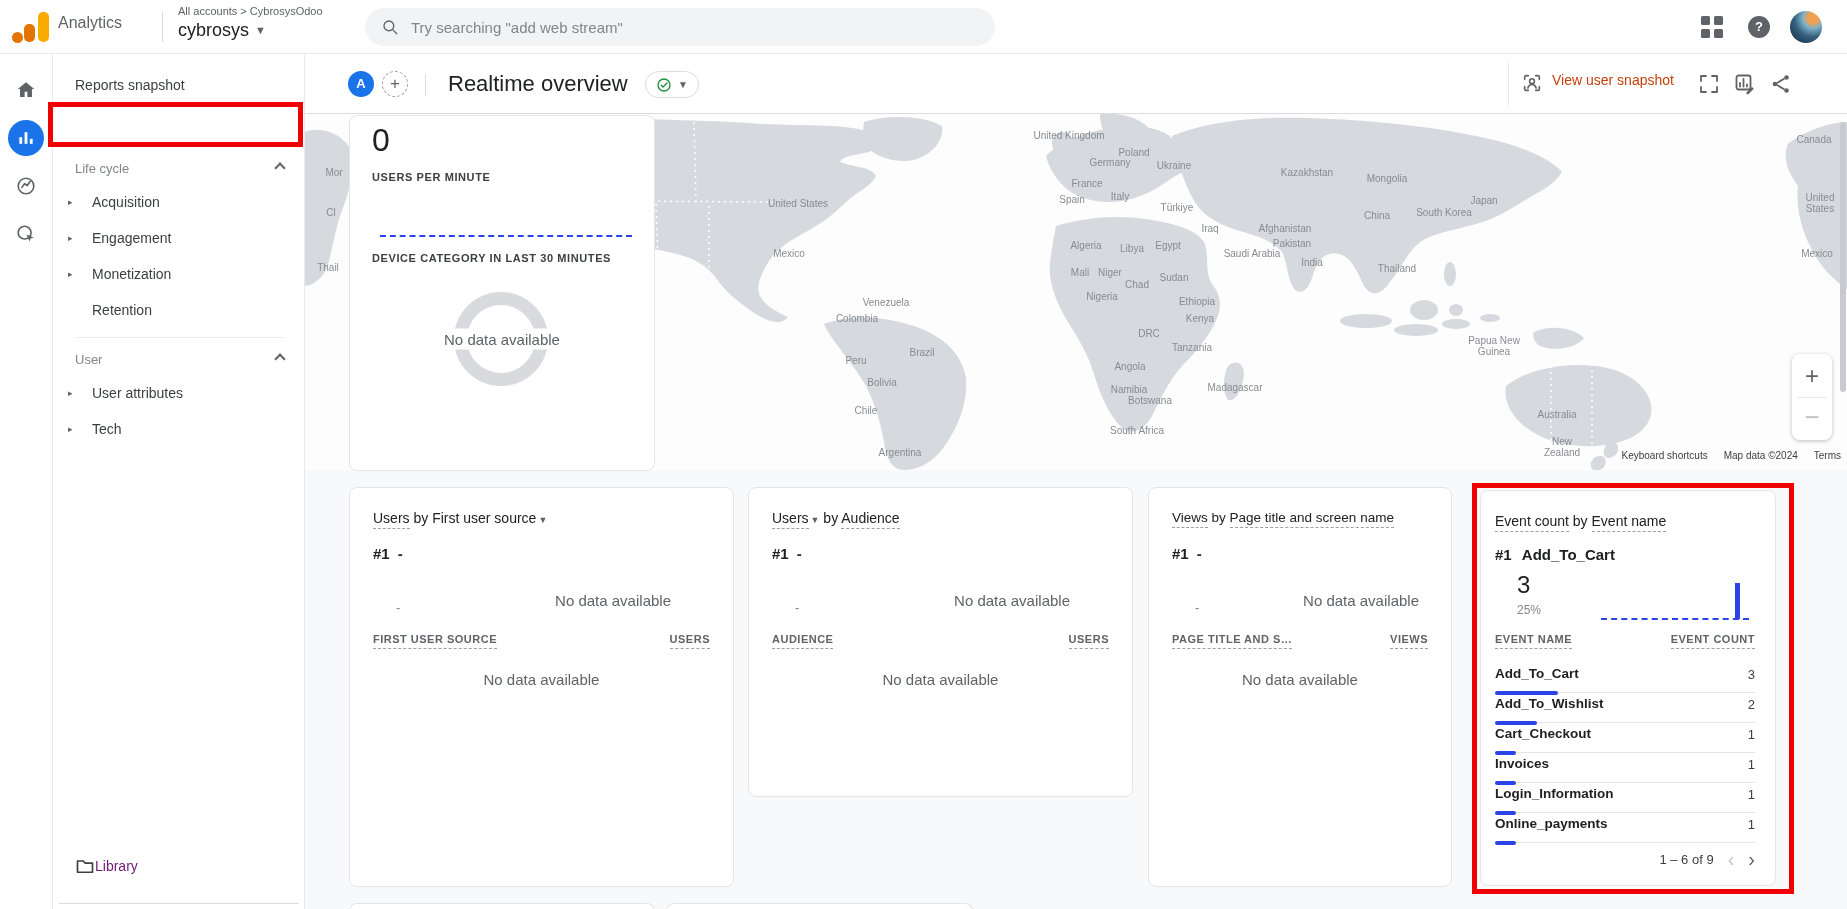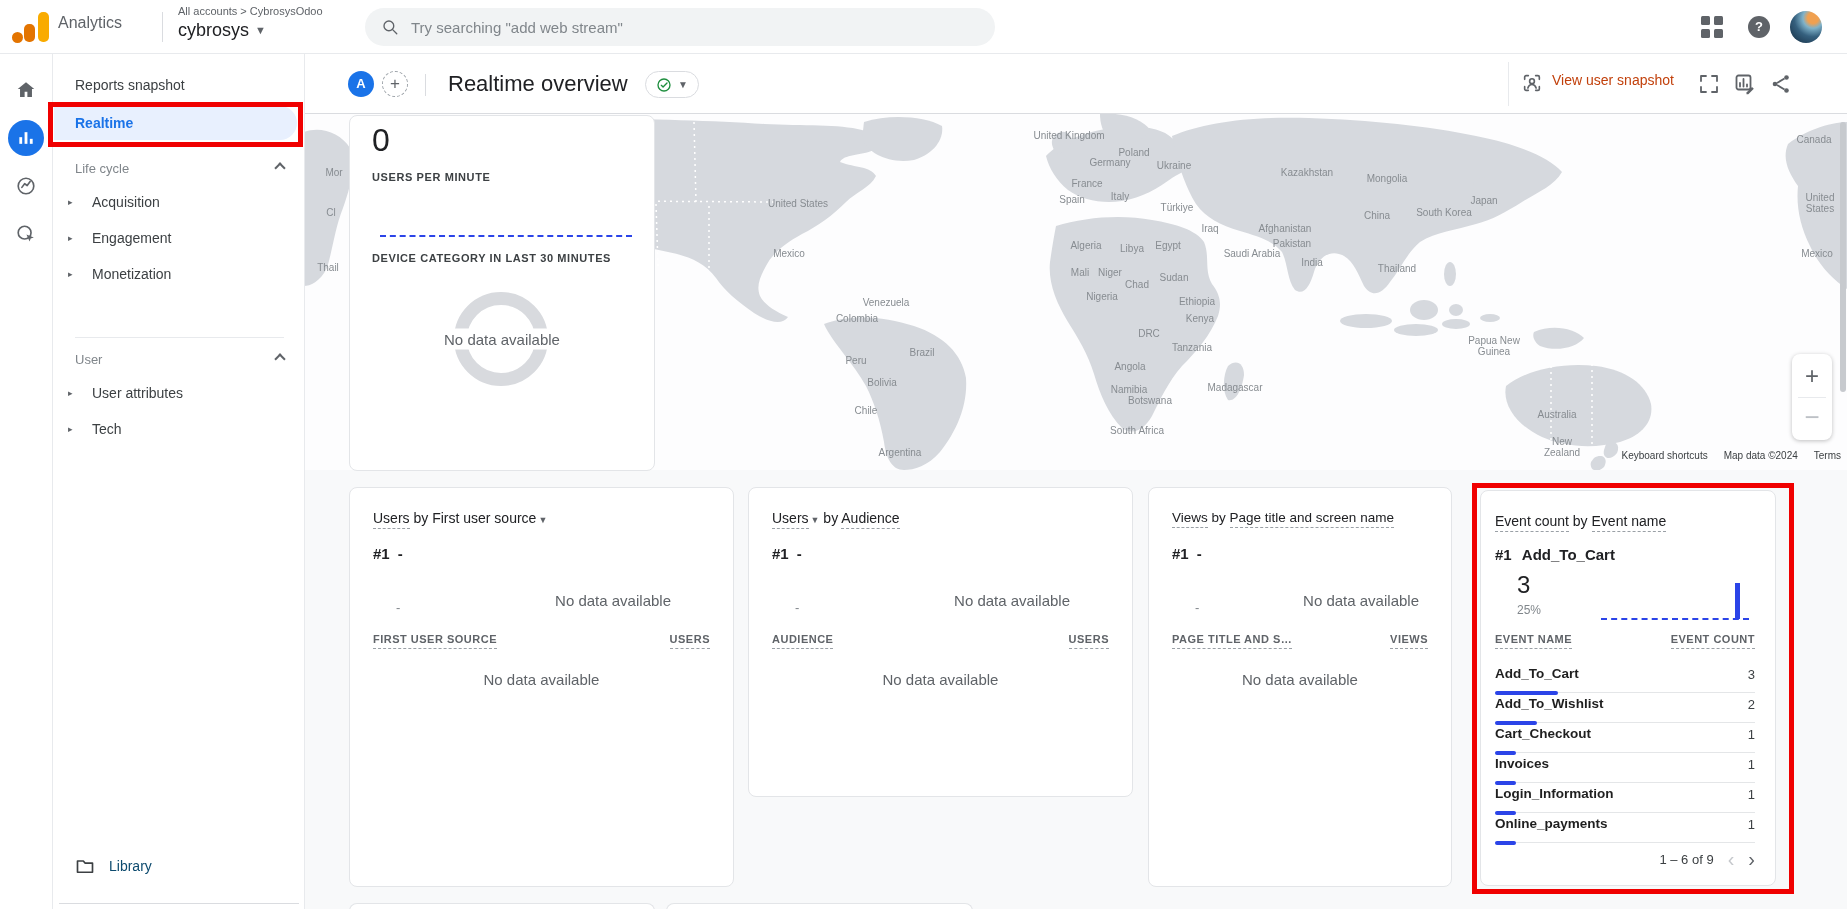--- a/index.html
+++ b/index.html
@@ -49,22 +49,22 @@
   .nav-item { position:absolute; left:0; width:100%; height:34px; line-height:34px; font-size:14px;
               color:#3c4043; padding-left:21px; cursor:pointer; }
   .nav-item.active { background:#e8f0fe; color:#1a73e8; border-radius:0 20px 20px 0; width:243px; font-weight:bold; }
   .nav-section-title { position:absolute; left:21px; font-size:13px; color:#80868b; }
   .nav-child { position:absolute; left:0; width:100%; height:34px; line-height:34px; font-size:14px;
                color:#3c4043; padding-left:38px; cursor:pointer; }
   .expand-arrow { position:absolute; left:14px; top:0; font-size:9px; color:#5f6368; }
   .chev-up { position:absolute; right:20px; width:8px; height:8px; border-left:2px solid #5f6368;
              border-top:2px solid #5f6368; transform:rotate(45deg); }
   .nav-divider { position:absolute; left:21px; width:209px; height:1px; background:#e8eaed; }
-  .library-row { position:absolute; left:21px; top:802px; display:flex; align-items:center; gap:14px;
-                 font-size:14px; color:#0c4a6e; cursor:pointer; }
+  .library-row { position:absolute; left:21px; top:802px; display:flex; align-items:center; 
+                 font-size:14px; color:#701a75; cursor:pointer; }
   .sidebar-bottom-line { position:absolute; left:5px; top:849px; width:240px; height:1px; background:#dadce0; }
 
   
   .header-row { position:absolute; left:305px; top:54px; width:1542px; height:60px; background:#fff;
                 border-bottom:1px solid #dadce0; z-index:35; }
   .prop-avatar { position:absolute; left:43px; top:17px; width:26px; height:26px; border-radius:50%;
                  background:#1a73e8; color:#fff; font-size:13px; font-weight:bold; text-align:center;
                  line-height:26px; cursor:pointer; }
   .add-comparison { position:absolute; left:77px; top:17px; width:26px; height:26px; border-radius:50%;
                     border:1.5px dashed #9aa0a6; color:#5f6368; font-size:17px; text-align:center;
@@ -208,36 +208,38 @@
   <div class="rail-icon" style="top:162px;">
     <svg width="22" height="22" viewBox="0 0 24 24">
       <circle cx="10.5" cy="10.5" r="7" class="icon-stroke"></circle>
       <path d="M12.5 12.5 l8 3.2 -3.4 1.2 -1.2 3.4 Z" fill="#5f6368"></path>
     </svg>
   </div>
 </div>
 
 <div class="sidebar">
   <div class="nav-item" style="top:14px;">Reports snapshot</div>
-  <div class="nav-item active" style="top:52px;">Realtime</div>
 
   <div class="nav-section-title" style="top:107px;">Life cycle</div>
   <span class="chev-up" style="top:110px;"></span>
 
   <div class="nav-child" style="top:131px;">
     <span class="expand-arrow">▸</span>
     <span>Acquisition</span>
   </div>
   <div class="nav-child" style="top:167px;">
     <span class="expand-arrow">▸</span>
     <span>Engagement</span>
   </div>
   <div class="nav-child" style="top:203px;">
     <span class="expand-arrow">▸</span>
     <span>Monetization</span>
+  </div>
+  <div class="nav-child" style="top:239px;">
+    <span>Retention</span>
   </div>
 
   <div class="nav-divider" style="top:283px;"></div>
 
   <div class="nav-section-title" style="top:298px;">User</div>
   <span class="chev-up" style="top:301px;"></span>
 
   <div class="nav-child" style="top:322px;">
     <span class="expand-arrow">▸</span>
     <span>User attributes</span>

